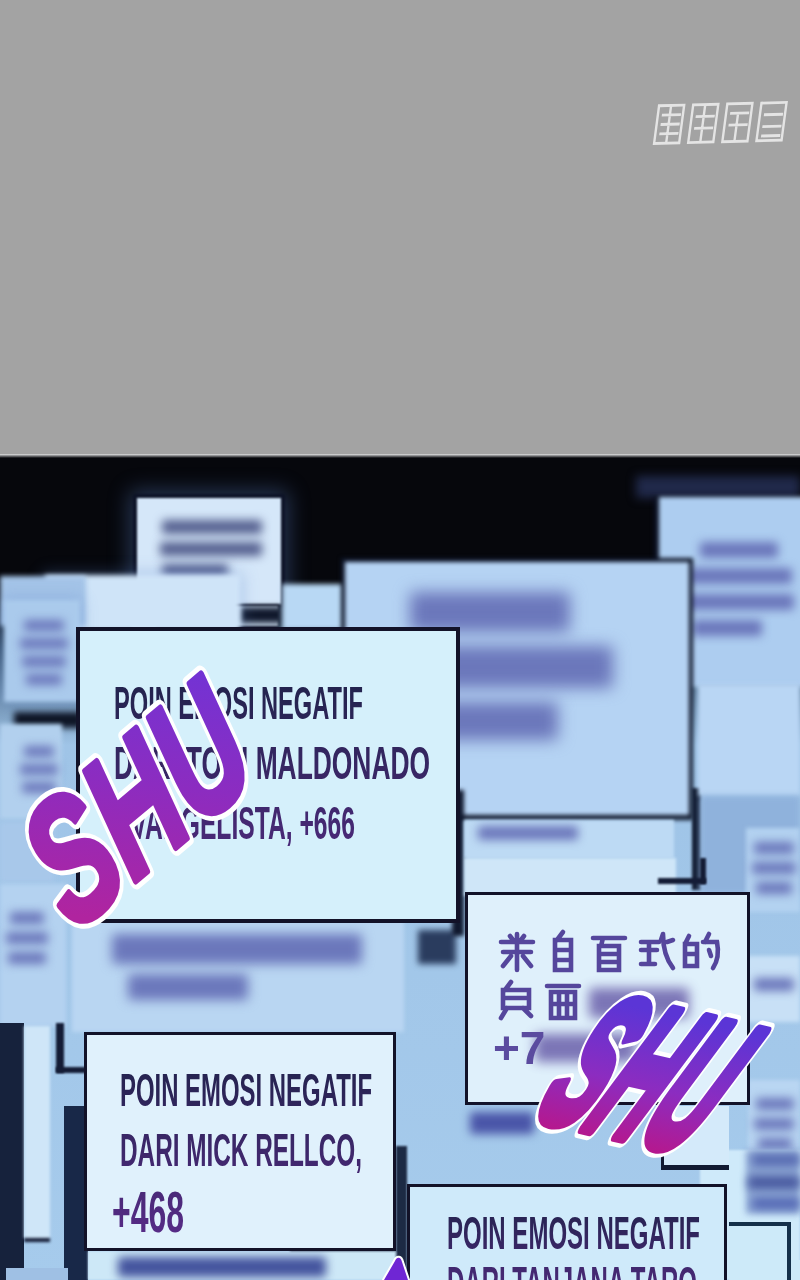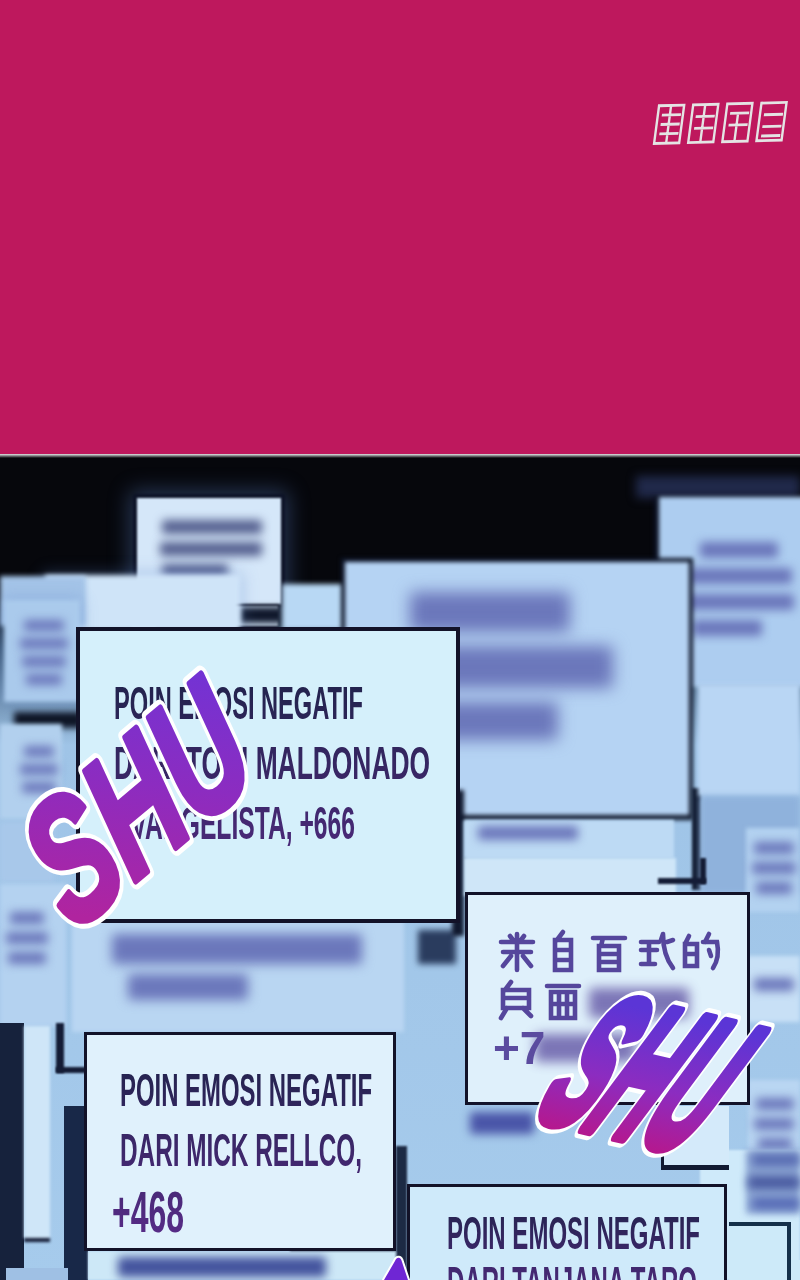--- a/index.html
+++ b/index.html
@@ -1,16 +1,16 @@
 <!DOCTYPE html>
 <html><head>
 <meta charset="utf-8">
 <style>
   html,body{margin:0;padding:0;background:#fff;}
-  #page{position:relative;width:800px;height:1280px;overflow:hidden;background:#be185d;
+  #page{position:relative;width:800px;height:1280px;overflow:hidden;background:#a3a3a3;
         font-family:"Liberation Sans", sans-serif;}
   .abs{position:absolute;}
   .bar{position:absolute;background:#6b77bb;border-radius:3px;filter:blur(5px);}
 </style>
 </head>
 <body>
 <div id="page">
 
 <svg class="abs" id="wmark" style="left:642px;top:98px;" width="158" height="56">
   <g transform="skewX(-9) translate(16,-4) rotate(-1.5) scale(1,1.18)" stroke="#e4e4e4" stroke-width="2.4" fill="none">

